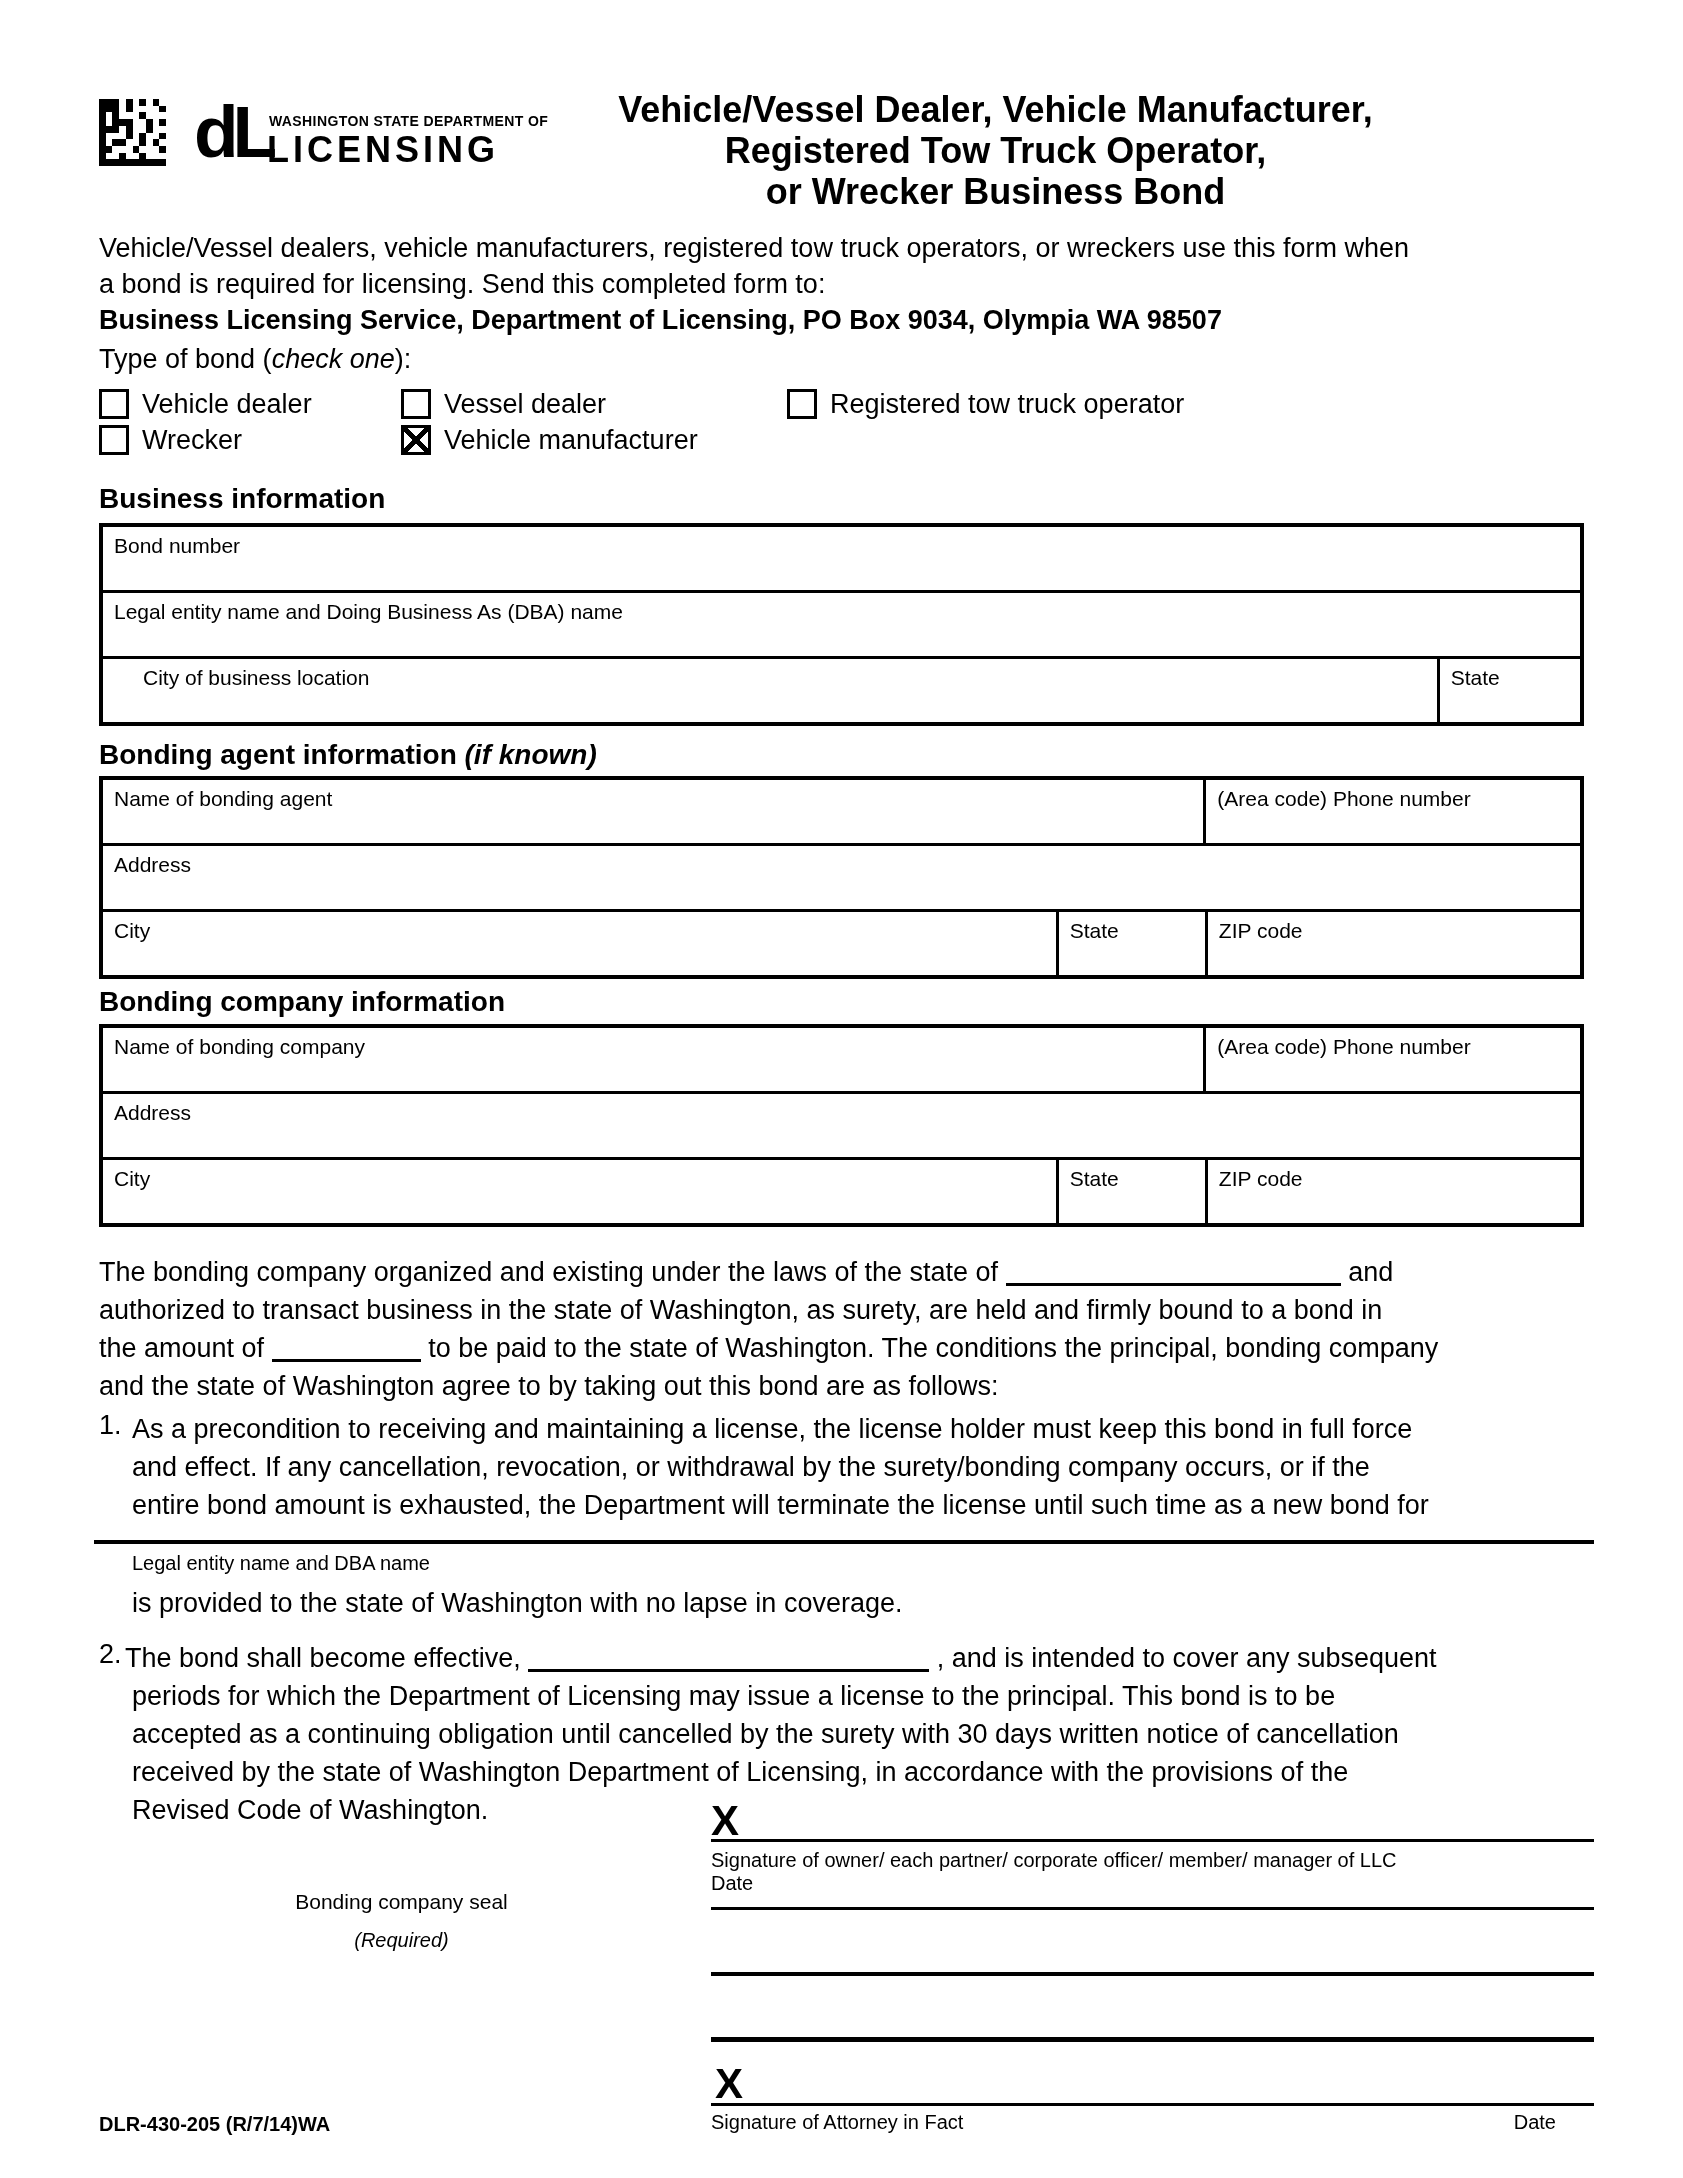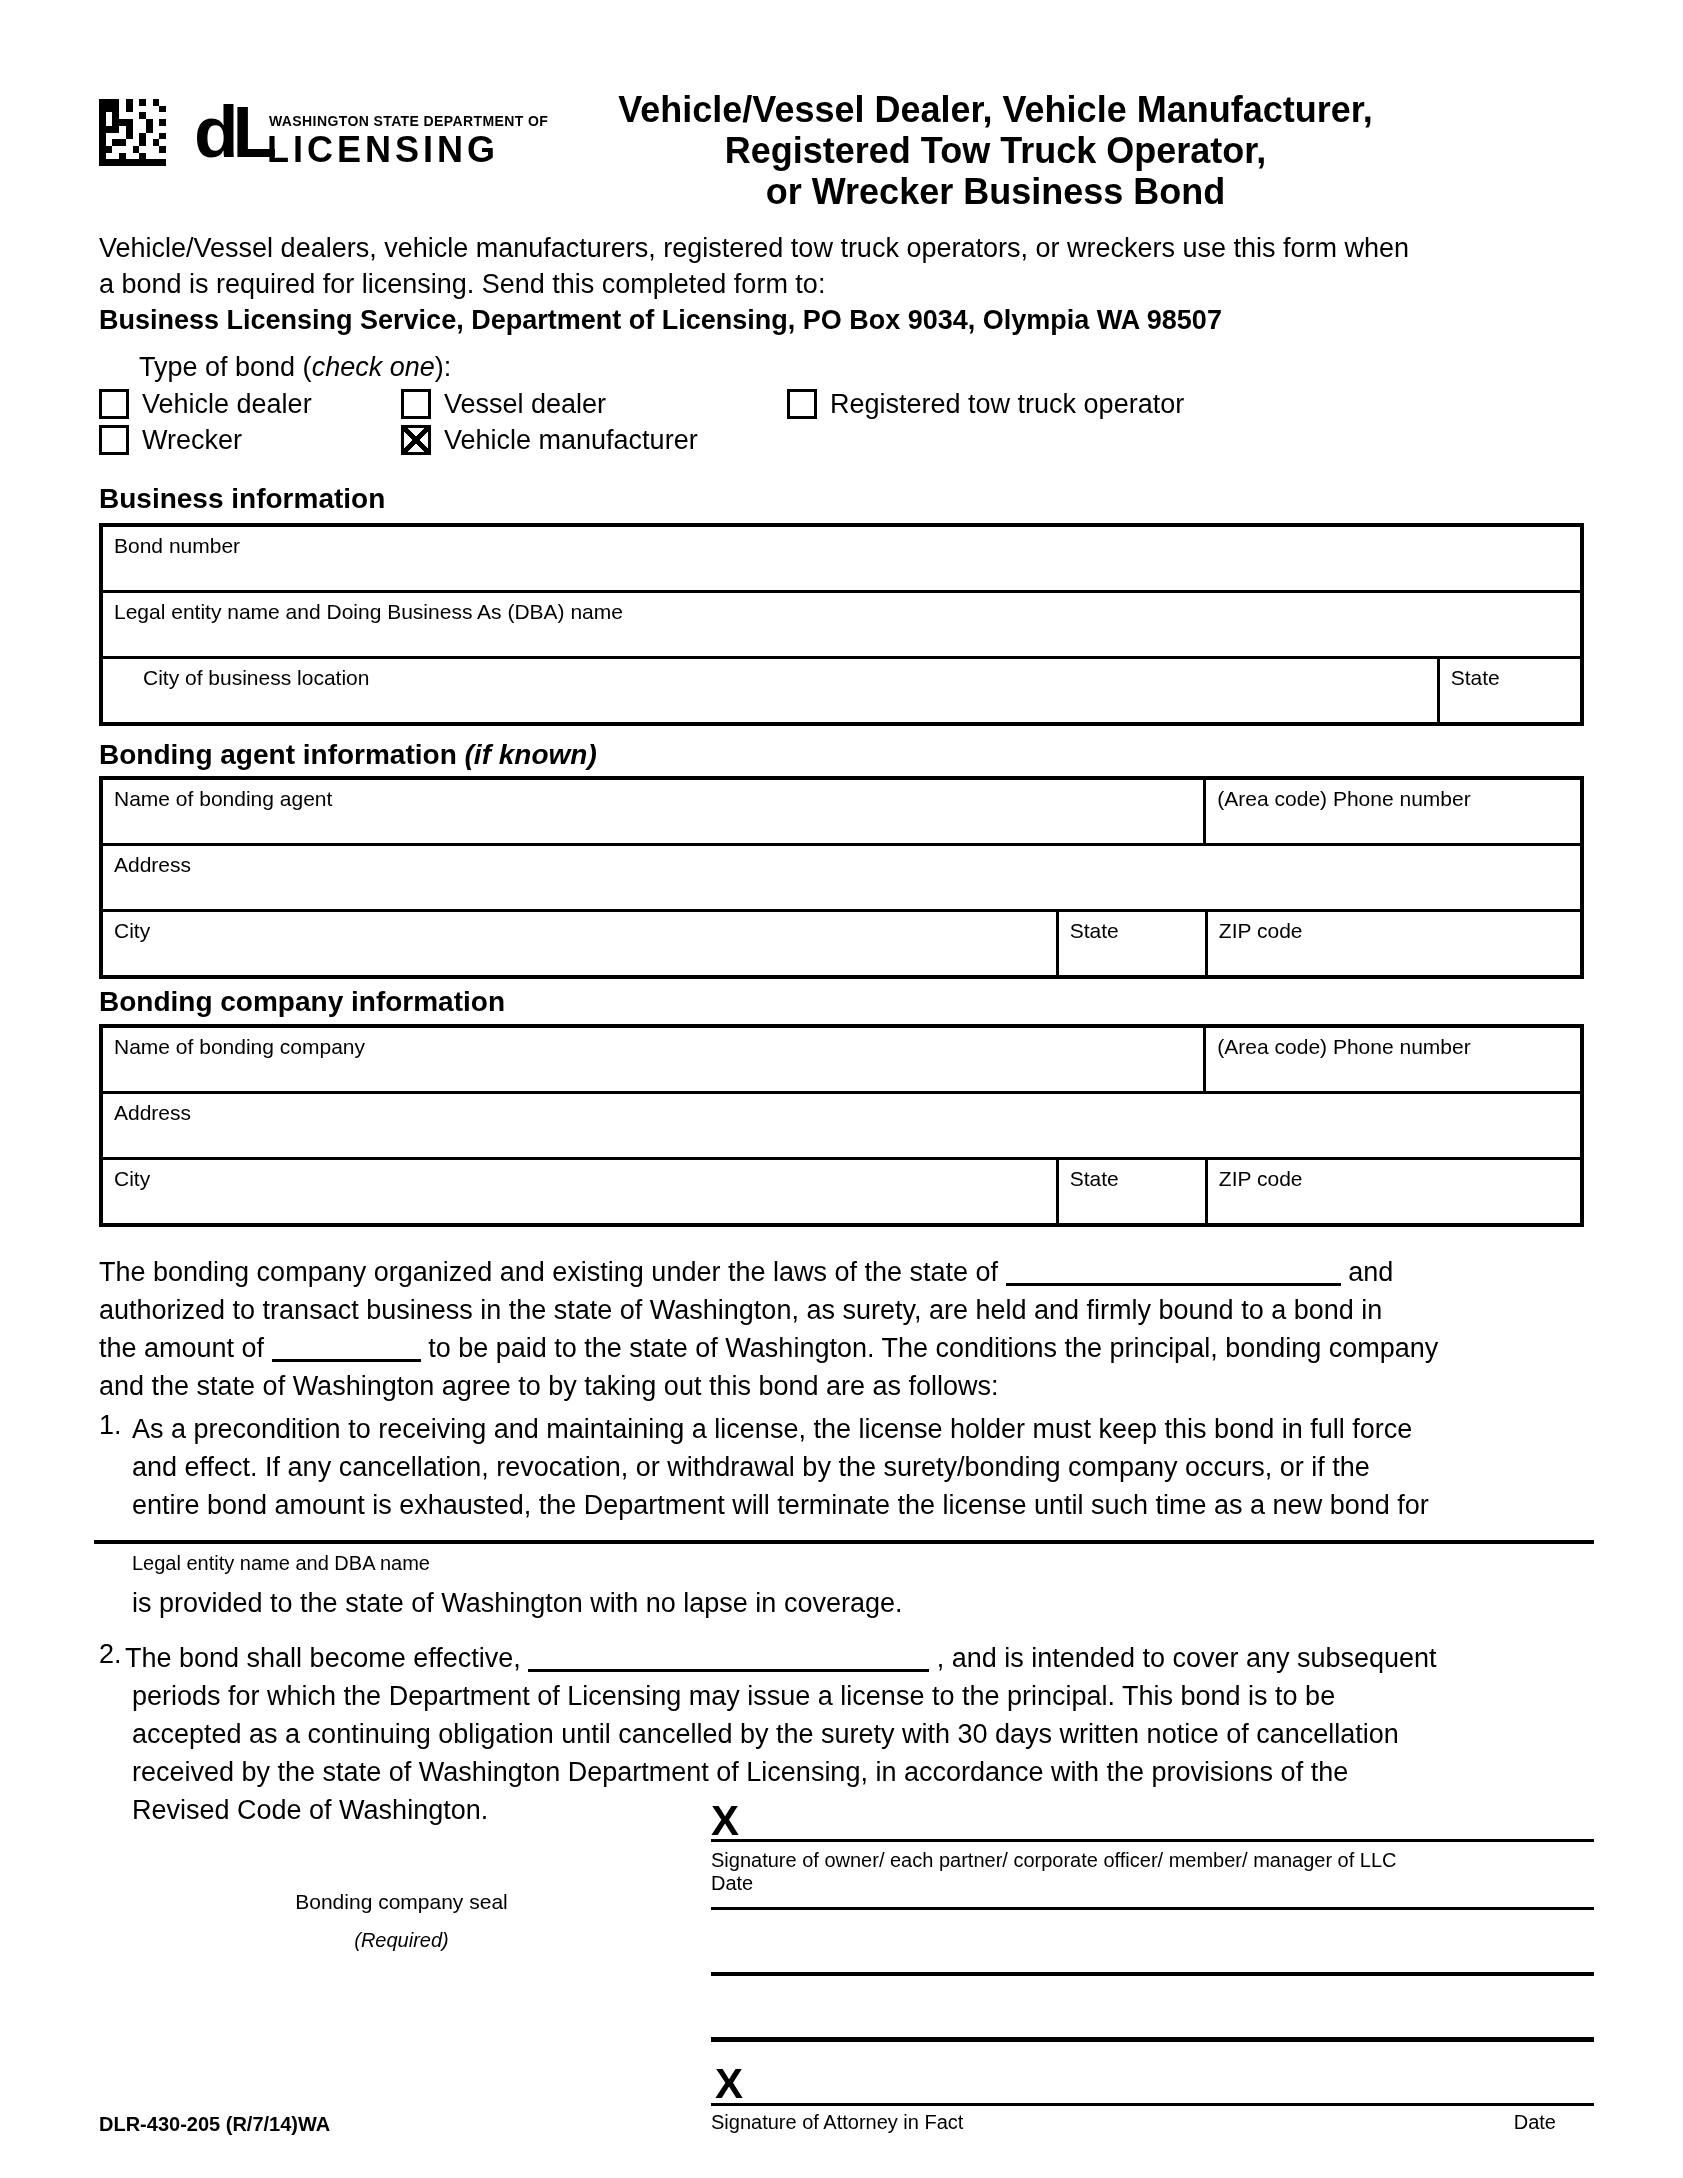--- a/index.html
+++ b/index.html
@@ -15,21 +15,21 @@
   .dept-large { font-size:36px; font-weight:bold; letter-spacing:4px; white-space:nowrap; }
   .dl-mark    { font-size:73px; font-weight:bold; letter-spacing:-6px; line-height:1; }
   .title-block { left:525px; top:89px; width:941px; text-align:center;
                  font-size:36px; font-weight:bold; line-height:41px; }
 
   
   .intro { left:99px; top:230px; width:1475px; font-size:27px; line-height:36px; }
   .intro .bold { font-weight:bold; }
 
   
-  .bond-type-label { left:99px; top:352px; font-size:27px;margin-left:40px; }
+  .bond-type-label { left:99px; top:344px; font-size:27px; }
   .check-item { display:flex; align-items:center; height:32px; font-size:27px; }
   .checkbox { width:24px; height:24px; border:3px solid #000; margin-right:13px;
               position:relative; flex:0 0 auto; }
   .checkbox.checked::before {
     content:""; position:absolute; inset:0;
     background:
       linear-gradient(45deg,  transparent 43%, #000 43%, #000 57%, transparent 57%),
       linear-gradient(-45deg, transparent 43%, #000 43%, #000 57%, transparent 57%);
   }
 

